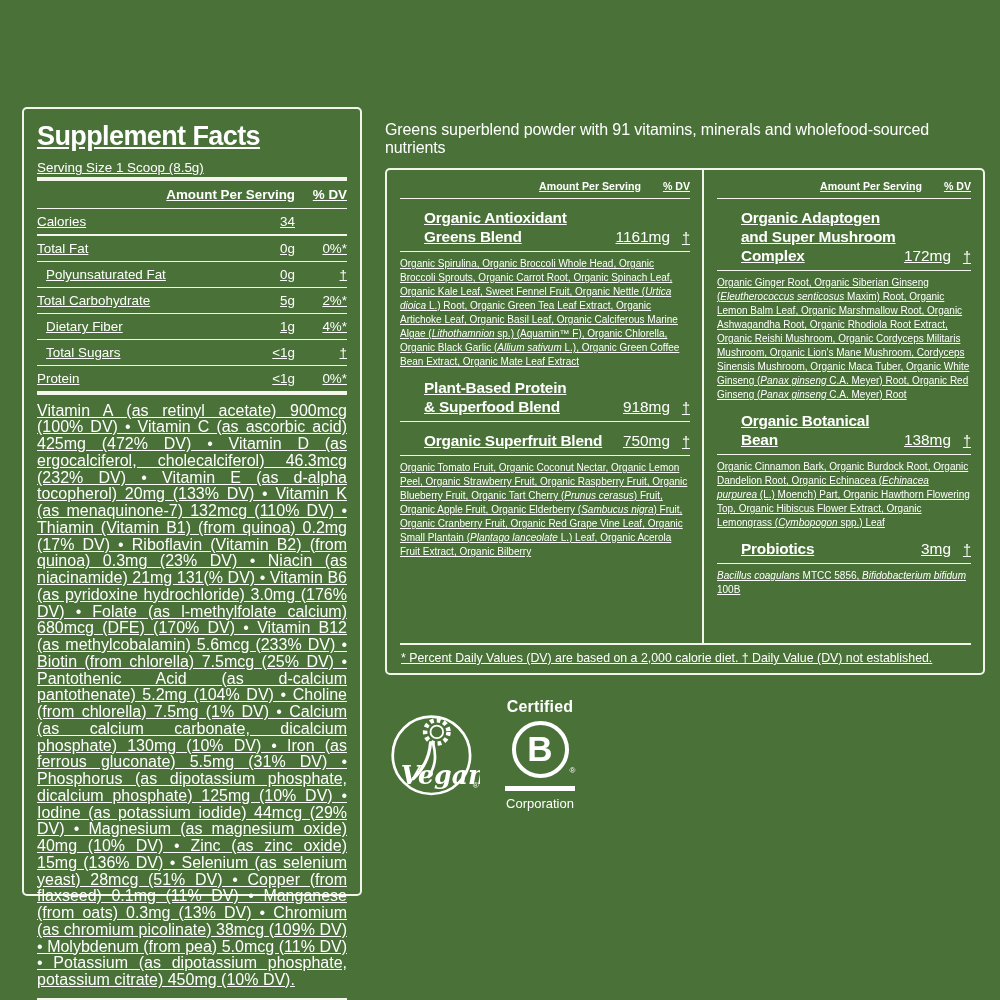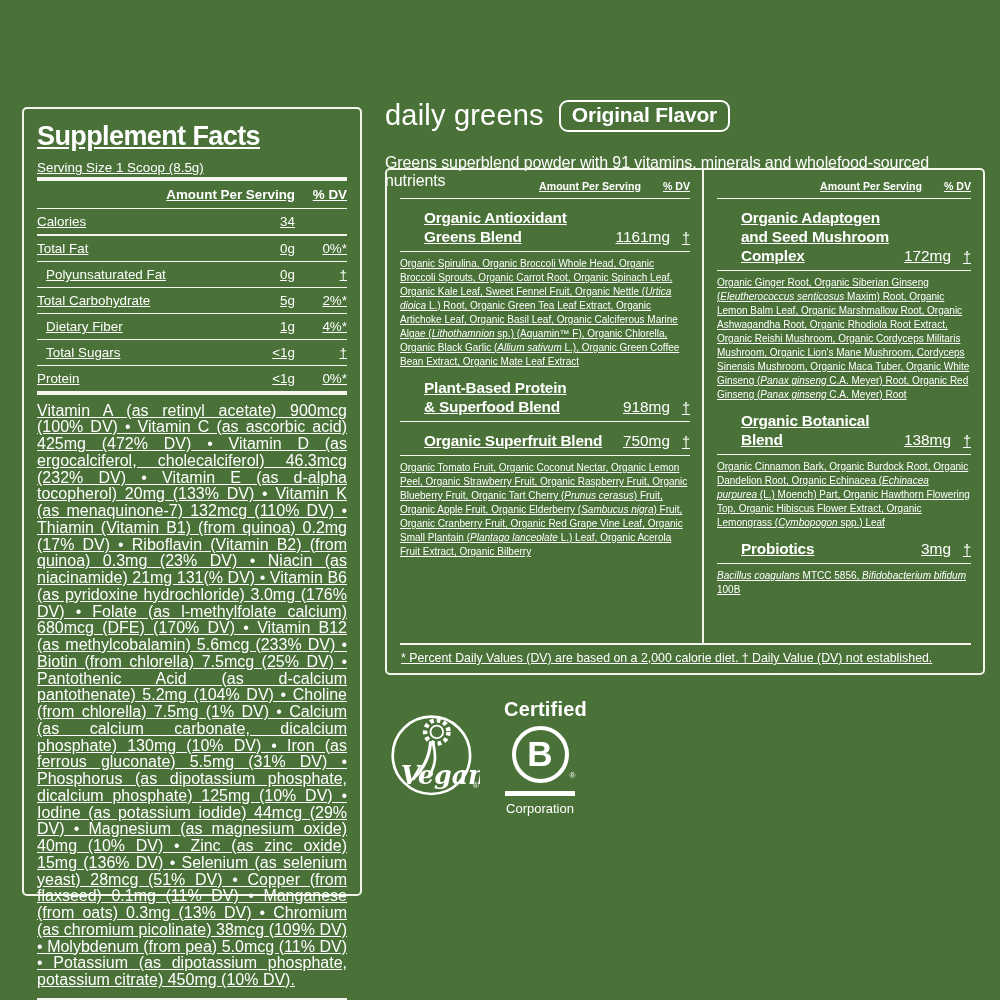--- a/index.html
+++ b/index.html
@@ -51,21 +51,21 @@
   .blend-ing{font-size:10px;line-height:14px;}
   i{font-style:italic;}
   .panel-foot{padding:0 12px 0 13px;}
   .panel-foot .bar{height:2.5px;background:#f4f6ee;}
   .panel-foot .txt{font-size:12.35px;padding:6px 1px 8px;}
 
   
   #badges{position:absolute;left:390px;top:698px;display:flex;align-items:flex-start;gap:24px;}
   .vegan-wrap{position:relative;width:90px;height:100px;margin-top:10px;}
   .bcorp{width:72px;text-align:center;}
-  .bc-certified{font-size:20px;font-weight:bold;letter-spacing:0.2px;text-align:center;}
+  .bc-certified{font-size:16px;font-weight:bold;letter-spacing:0.2px;text-align:center;}
   .bc-circle{width:49px;height:49px;border:4px solid #fff;border-radius:50%;margin:5px auto 0;position:relative;display:flex;align-items:center;justify-content:center;}
   .bc-b{font-size:35px;font-weight:bold;line-height:1;padding-bottom:3px;}
   .bc-reg{position:absolute;right:-11px;bottom:-1px;font-size:8px;}
   .bc-bar{height:4.5px;background:#fff;width:70px;margin:8px auto 5px;}
   .bc-corporation{font-size:13px;font-weight:normal;}
 </style>
 </head>
 <body>
 
 <div id="sf-panel" class="panel">
@@ -130,24 +130,20 @@
   <div class="rule r3"></div>
 
   <div class="sf-micro">Vitamin A (as retinyl acetate) 900mcg (100% DV) • Vitamin C (as ascorbic acid) 425mg (472% DV) • Vitamin D (as ergocalciferol, cholecalciferol) 46.3mcg (232% DV) • Vitamin E (as d-alpha tocopherol) 20mg (133% DV) • Vitamin K (as menaquinone-7) 132mcg (110% DV) • Thiamin (Vitamin B1) (from quinoa) 0.2mg (17% DV) • Riboflavin (Vitamin B2) (from quinoa) 0.3mg (23% DV) • Niacin (as niacinamide) 21mg 131(% DV) • Vitamin B6 (as pyridoxine hydrochloride) 3.0mg (176% DV) • Folate (as l-methylfolate calcium) 680mcg (DFE) (170% DV) • Vitamin B12 (as methylcobalamin) 5.6mcg (233% DV) • Biotin (from chlorella) 7.5mcg (25% DV) • Pantothenic Acid (as d-calcium pantothenate) 5.2mg (104% DV) • Choline (from chlorella) 7.5mg (1% DV) • Calcium (as calcium carbonate, dicalcium phosphate) 130mg (10% DV) • Iron (as ferrous gluconate) 5.5mg (31% DV) • Phosphorus (as dipotassium phosphate, dicalcium phosphate) 125mg (10% DV) • Iodine (as potassium iodide) 44mcg (29% DV) • Magnesium (as magnesium oxide) 40mg (10% DV) • Zinc (as zinc oxide) 15mg (136% DV) • Selenium (as selenium yeast) 28mcg (51% DV) • Copper (from flaxseed) 0.1mg (11% DV) • Manganese (from oats) 0.3mg (13% DV) • Chromium (as chromium picolinate) 38mcg (109% DV) • Molybdenum (from pea) 5.0mcg (11% DV) • Potassium (as dipotassium phosphate, potassium citrate) 450mg (10% DV).</div>
   <div class="rule r2"></div>
   <div class="sf-foot">
     <div>* Percent Daily Values (DV) are based on a 2,000 calorie diet.</div>
   </div>
 </div>
 
 <div id="rt-header">
-  <div class="prod-row">
-    <span class="prod-name">daily greens</span>
-    <span class="flavor-badge">Original Flavor</span>
-  </div>
   <div class="subtitle">Greens superblend powder with 91 vitamins, minerals and wholefood-sourced nutrients</div>
 </div>
 
 <div id="blend-panel" class="panel">
   <div class="cols">
 
     <div class="colA">
       <div class="col-hdr">
         <span>Amount Per Serving</span>
         <span>% DV</span>
@@ -196,34 +192,34 @@
       <div class="col-hdr">
         <span>Amount Per Serving</span>
         <span>% DV</span>
       </div>
       <div class="rule r1"></div>
 
       <div class="blend">
         <div class="blend-head">
           <div class="blend-title">
             <div>Organic Adaptogen</div>
-            <div>and Seed Mushroom</div>
+            <div>and Super Mushroom</div>
             <div>Complex</div>
           </div>
           <span class="blend-amt">172mg</span>
           <span class="blend-dag">†</span>
         </div>
         <div class="blend-rule"></div>
         <div class="blend-ing"><span>Organic Ginger Root, Organic Siberian Ginseng (</span><i>Eleutherococcus senticosus</i><span> Maxim) Root, Organic Lemon Balm Leaf, Organic Marshmallow Root, Organic Ashwagandha Root, Organic Rhodiola Root Extract, Organic Reishi Mushroom, Organic Cordyceps Militaris Mushroom, Organic Lion's Mane Mushroom, Cordyceps Sinensis Mushroom, Organic Maca Tuber, Organic White Ginseng (</span><i>Panax ginseng</i><span> C.A. Meyer) Root, Organic Red Ginseng (</span><i>Panax ginseng</i><span> C.A. Meyer) Root</span></div>
       </div>
 
       <div class="blend">
         <div class="blend-head">
           <div class="blend-title">
-            <div>Organic Botanical Blend</div>
+            <div>Organic Botanical Bean</div>
           </div>
           <span class="blend-amt">138mg</span>
           <span class="blend-dag">†</span>
         </div>
         <div class="blend-rule"></div>
         <div class="blend-ing"><span>Organic Cinnamon Bark, Organic Burdock Root, Organic Dandelion Root, Organic Echinacea (</span><i>Echinacea purpurea</i><span> (L.) Moench) Part, Organic Hawthorn Flowering Top, Organic Hibiscus Flower Extract, Organic Lemongrass (</span><i>Cymbopogon</i><span> spp.) Leaf</span></div>
       </div>
 
       <div class="blend">
         <div class="blend-head">

